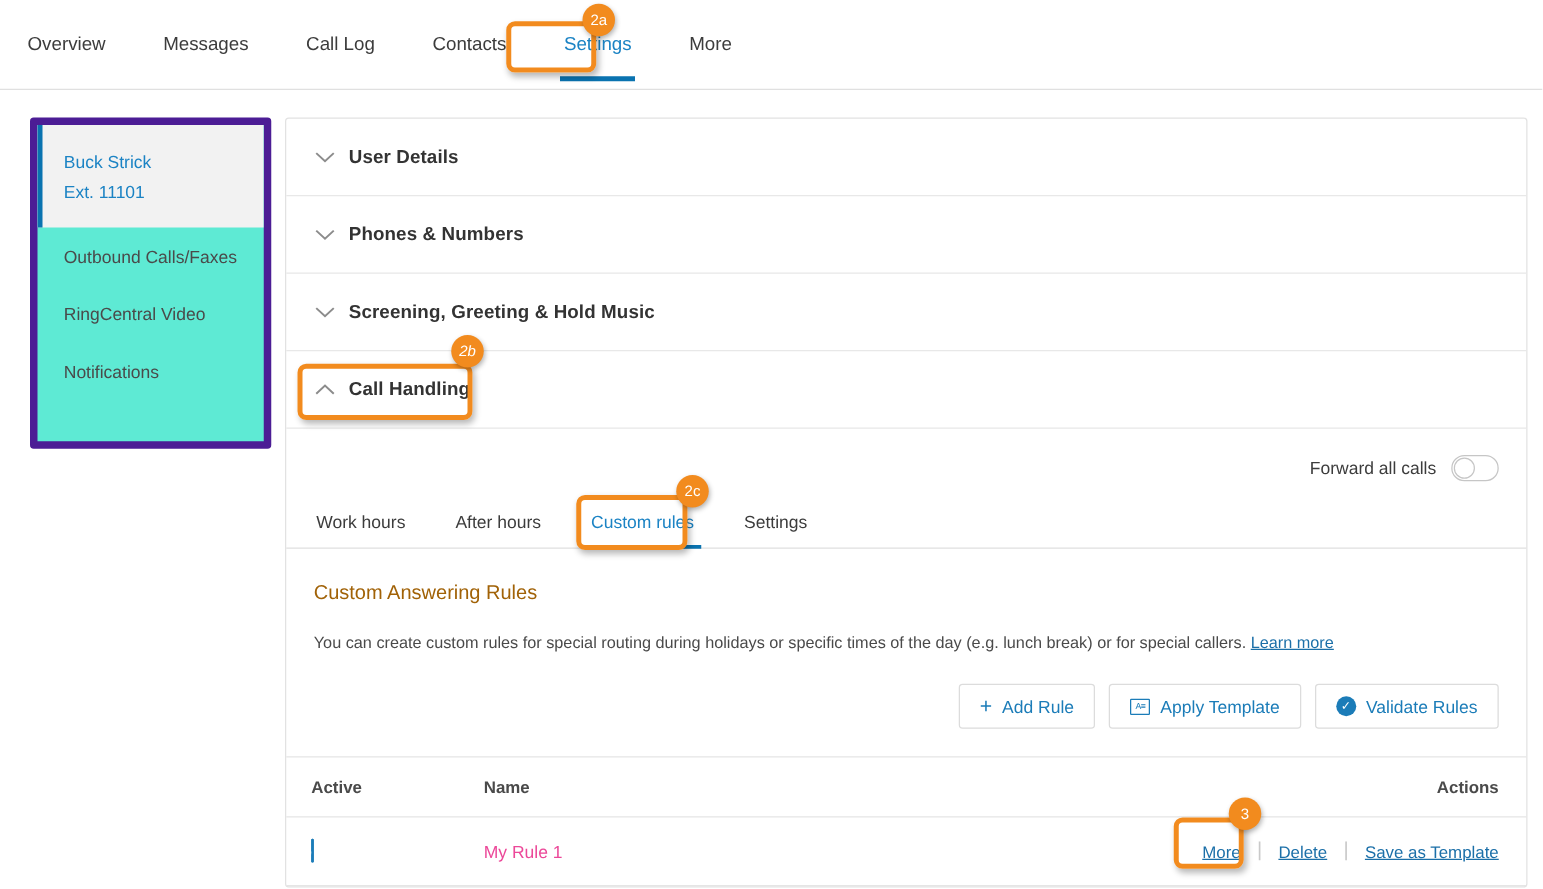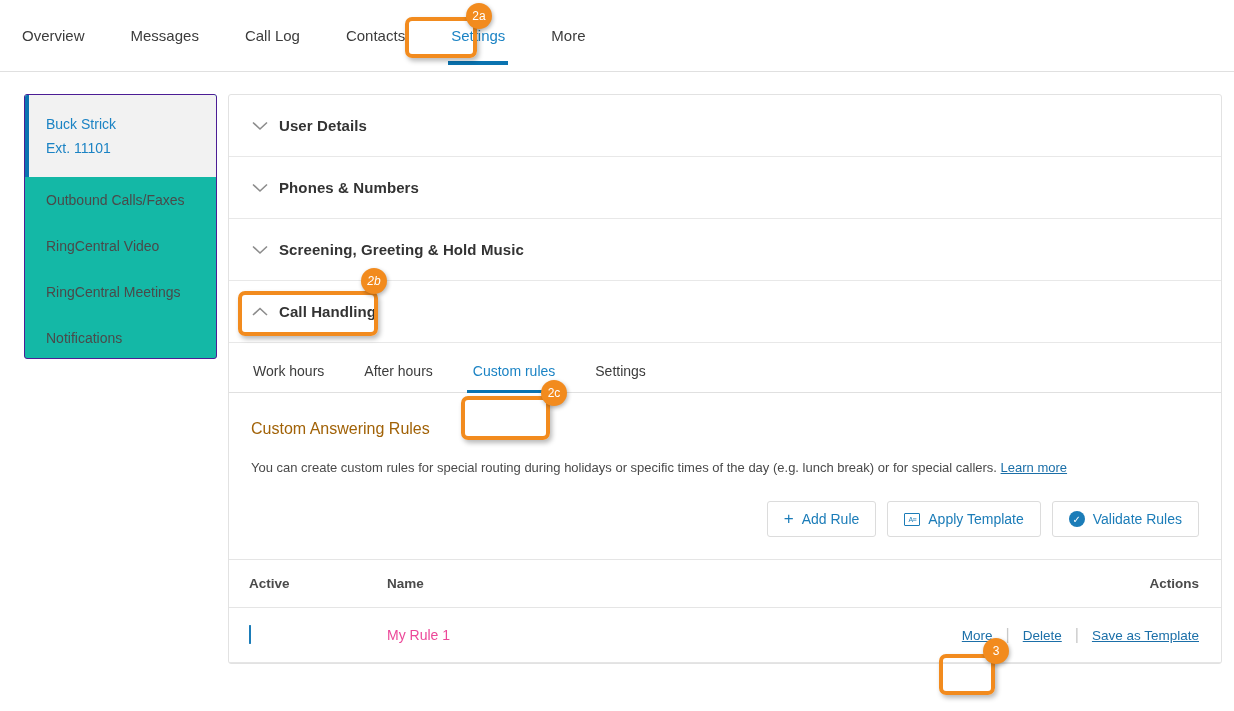--- a/index.html
+++ b/index.html
@@ -51,22 +51,22 @@
   .page {
     display: flex;
     padding: 22px 12px 0 24px;
     gap: 11px;
   }
 
   
   .sidebar {
     width: 193px;
     flex: 0 0 193px;
-    background: #14b8a6;
-    border: 1px solid #4c1d95;
+    background: #5eead4;
+    border: 6px solid #4c1d95;
     border-radius: 3px;
     height: 265px;
     overflow: hidden;
   }
   .side-user {
     background: #f2f2f2;
     border-left: 4px solid #0a73b0;
     padding: 17px 0 17px 17px;
   }
   .side-user div {
@@ -348,23 +348,20 @@
       <div>Buck Strick</div>
       <div>Ext. 11101</div>
     </div>
     <div class="side-link">
       <span>Outbound Calls/Faxes</span>
     </div>
     <div class="side-link">
       <span>RingCentral Video</span>
     </div>
     <div class="side-link">
-      <span>RingCentral Meetings</span>
-    </div>
-    <div class="side-link">
       <span>Notifications</span>
     </div>
   </div>
 
   <div class="main">
 
     <div class="acc-row">
       <span class="chev">
         <svg width="16" height="10" viewBox="0 0 16 10">
             <path d="M1 1.5 L8 8 L15 1.5" fill="none" stroke="currentColor" stroke-width="1.6"></path>
@@ -395,20 +392,26 @@
       <span class="chev">
         <svg width="16" height="10" viewBox="0 0 16 10">
             <path d="M1 8 L8 1.5 L15 8" fill="none" stroke="currentColor" stroke-width="1.6"></path>
           </svg>
       </span>
       <span class="acc-title">Call Handling</span>
     </div>
 
     <div class="ch-panel">
 
+      <div class="forward-row">
+        <span class="forward-label">Forward all calls</span>
+        <span class="toggle">
+          <span class="knob"></span>
+        </span>
+      </div>
 
       <div class="subtabs">
         <div class="subtab">
           <span>Work hours</span>
         </div>
         <div class="subtab">
           <span>After hours</span>
         </div>
         <div class="subtab active" id="custom-rules-tab">
           <span>Custom rules</span>

